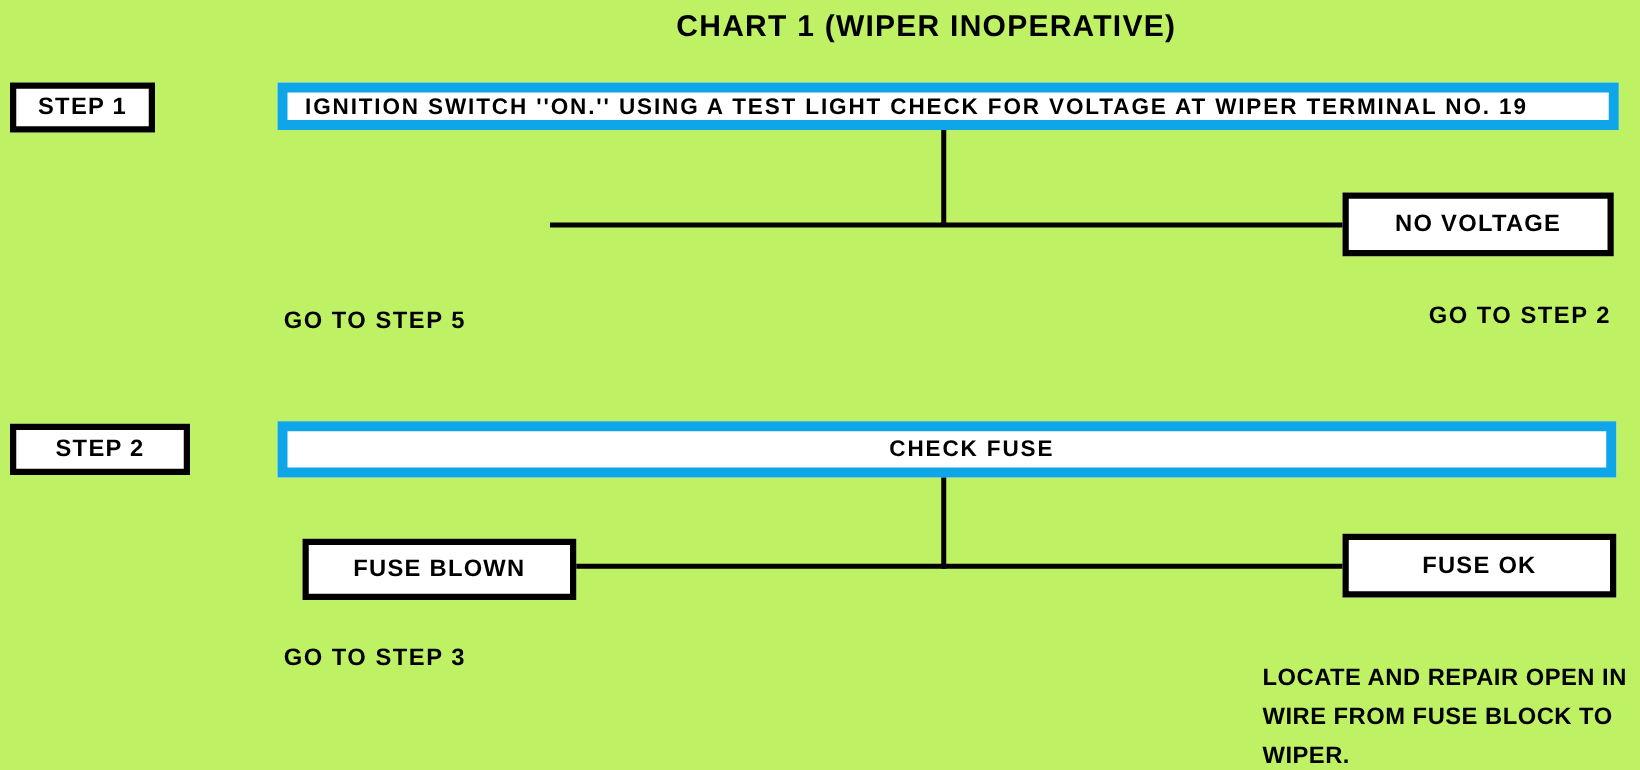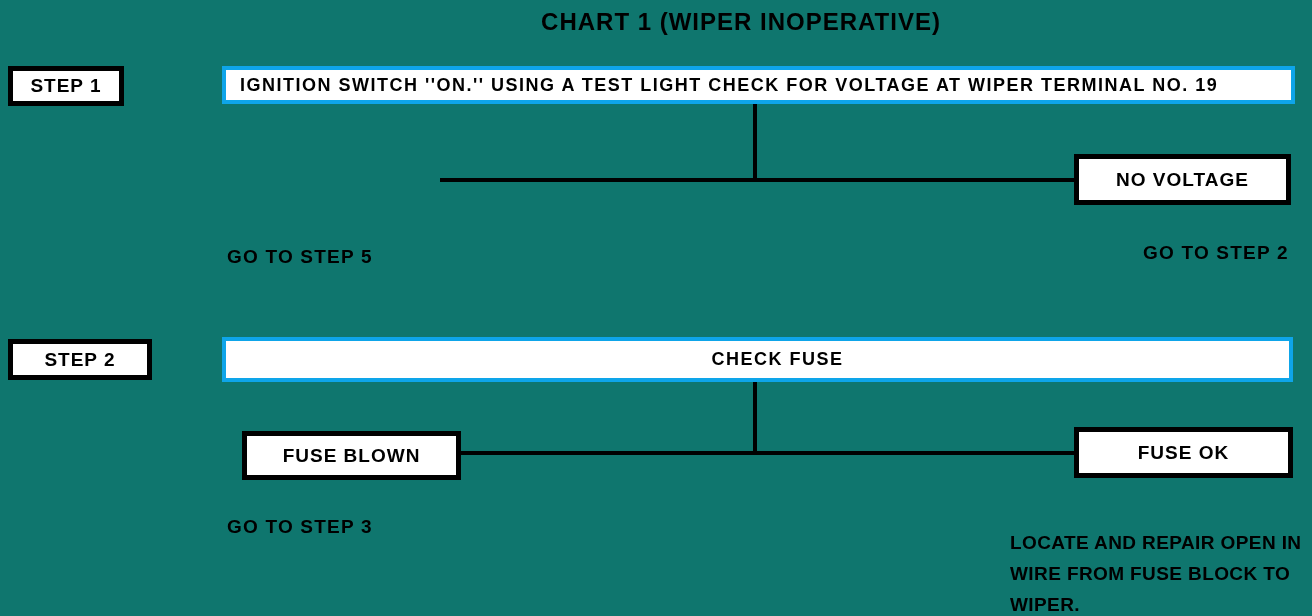--- a/index.html
+++ b/index.html
@@ -4,21 +4,21 @@
 <style>
   html, body {
     margin: 0;
     padding: 0;
     background: #ffffff;
   }
   .canvas {
     position: relative;
     width: 1312px;
     height: 616px;
-    background: #0f766e;
+    background: #bef264;
     font-family: "Liberation Sans", sans-serif;
     color: #000000;
     overflow: hidden;
   }
   .abs { position: absolute; box-sizing: border-box; }
 
   .chart-title {
     top: 8px;
     left: 170px;
     right: 0;
@@ -34,21 +34,21 @@
     display: flex;
     align-items: center;
     justify-content: center;
     font-size: 19px;
     font-weight: bold;
     letter-spacing: 1px;
     background: #fff;
   }
 
   .question-box {
-    border: 4px solid #0ea5e9;
+    border: 8px solid #0ea5e9;
     display: flex;
     align-items: center;
     font-size: 18px;
     font-weight: bold;
     letter-spacing: 1.5px;
     background: #fff;
     white-space: nowrap;
   }
   .question-box.left-text { padding-left: 14px; justify-content: flex-start; }
   .question-box.center-text { justify-content: center; padding-left: 40px; }

